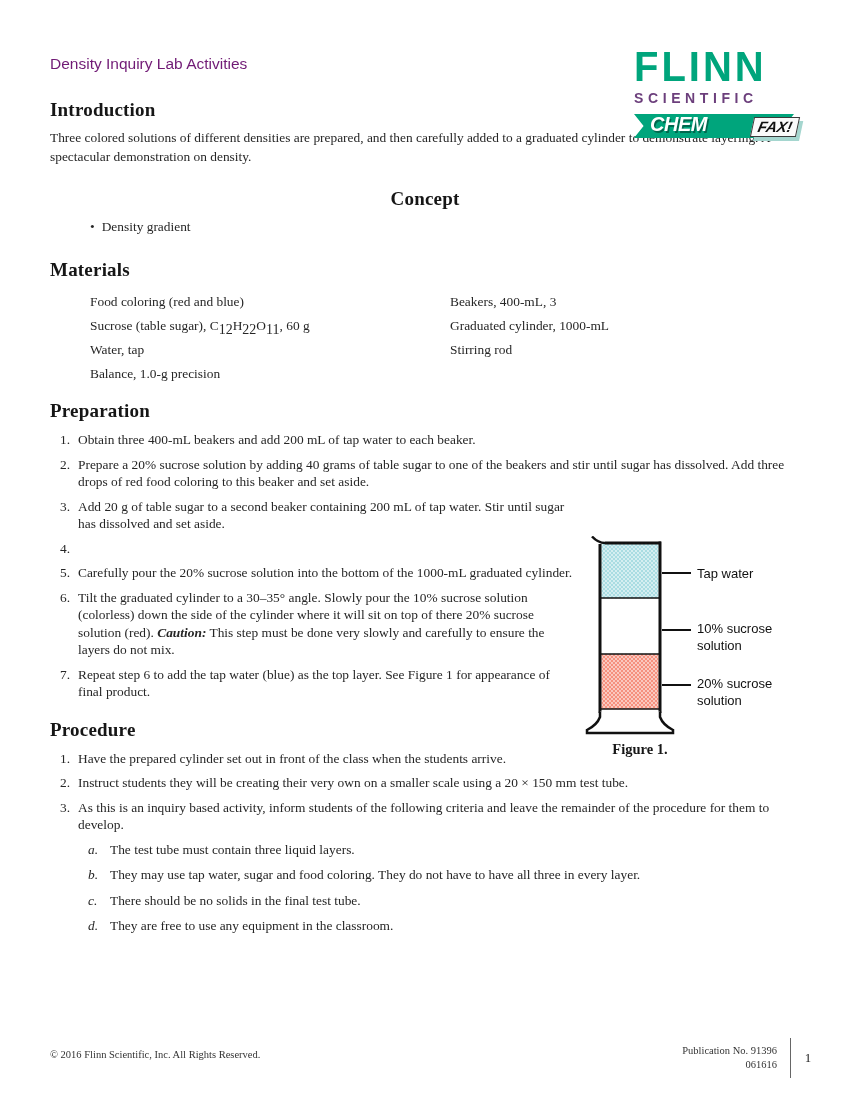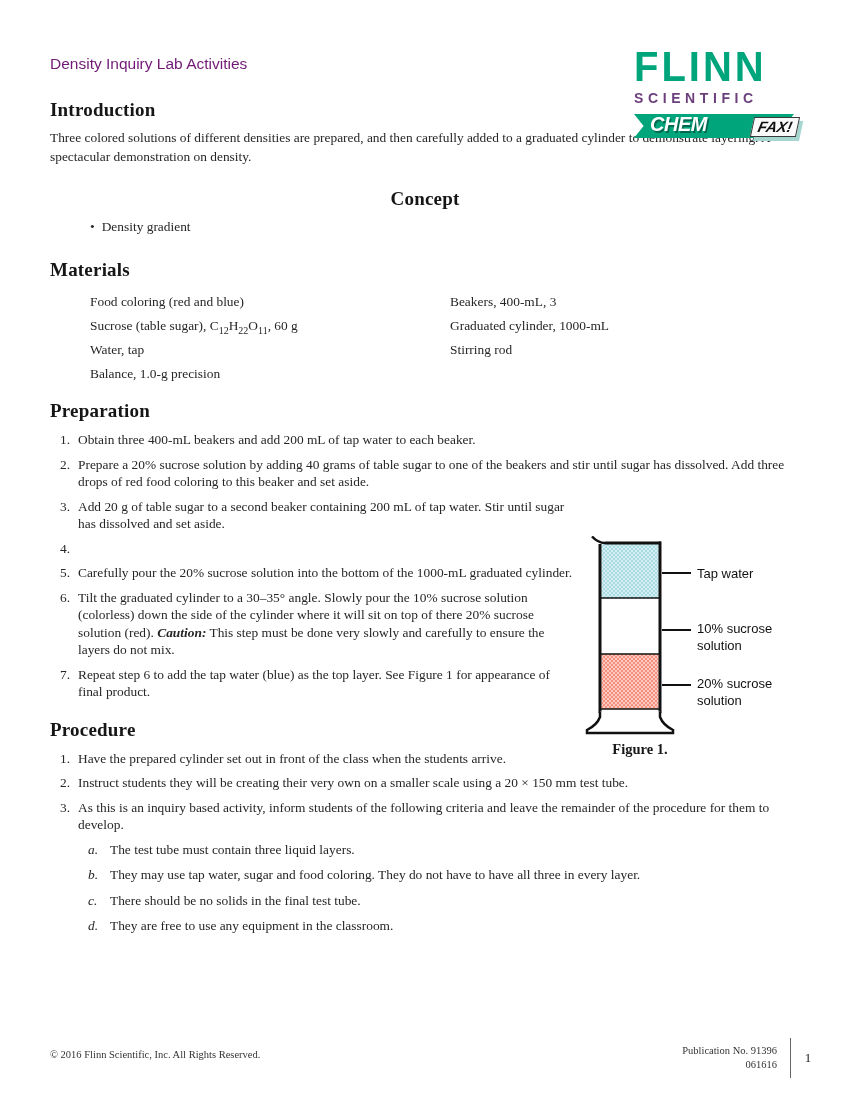--- a/index.html
+++ b/index.html
@@ -57,21 +57,21 @@
 
   .sec-concept { margin-top:22px;text-align:center; }
   .bullet-row { display:flex; margin-top:9px; margin-left:40px; font-size:13.4px; }
   .bullet-dot { margin-right:7px; }
 
   .sec-materials { margin-top:24px; }
   .mat-grid { display:flex; margin-top:9px; }
   .mat-col-left  { width:360px; margin-left:40px; }
   .mat-col-right { width:320px; }
   .mat-item { font-size:13.4px; height:24px; line-height:24px; white-space:nowrap; }
-  .mat-item sub { font-size:10px; }
+  .mat-item sub { font-size:14px; }
 
   .sec-prep { margin-top:14px; }
   .steps { margin-top:9px; }
   .step { display:flex; margin-bottom:7px; font-size:13.4px; line-height:17.5px; }
   .step .num { width:20px; text-align:right; margin-right:8px; flex:none; }
   .step .txt { width:720px; }
   .step.narrow .txt { width:497px; }
   .caution-lbl { font-style:italic;font-weight:bold; }
 
   .sec-proc { margin-top:18px; }

